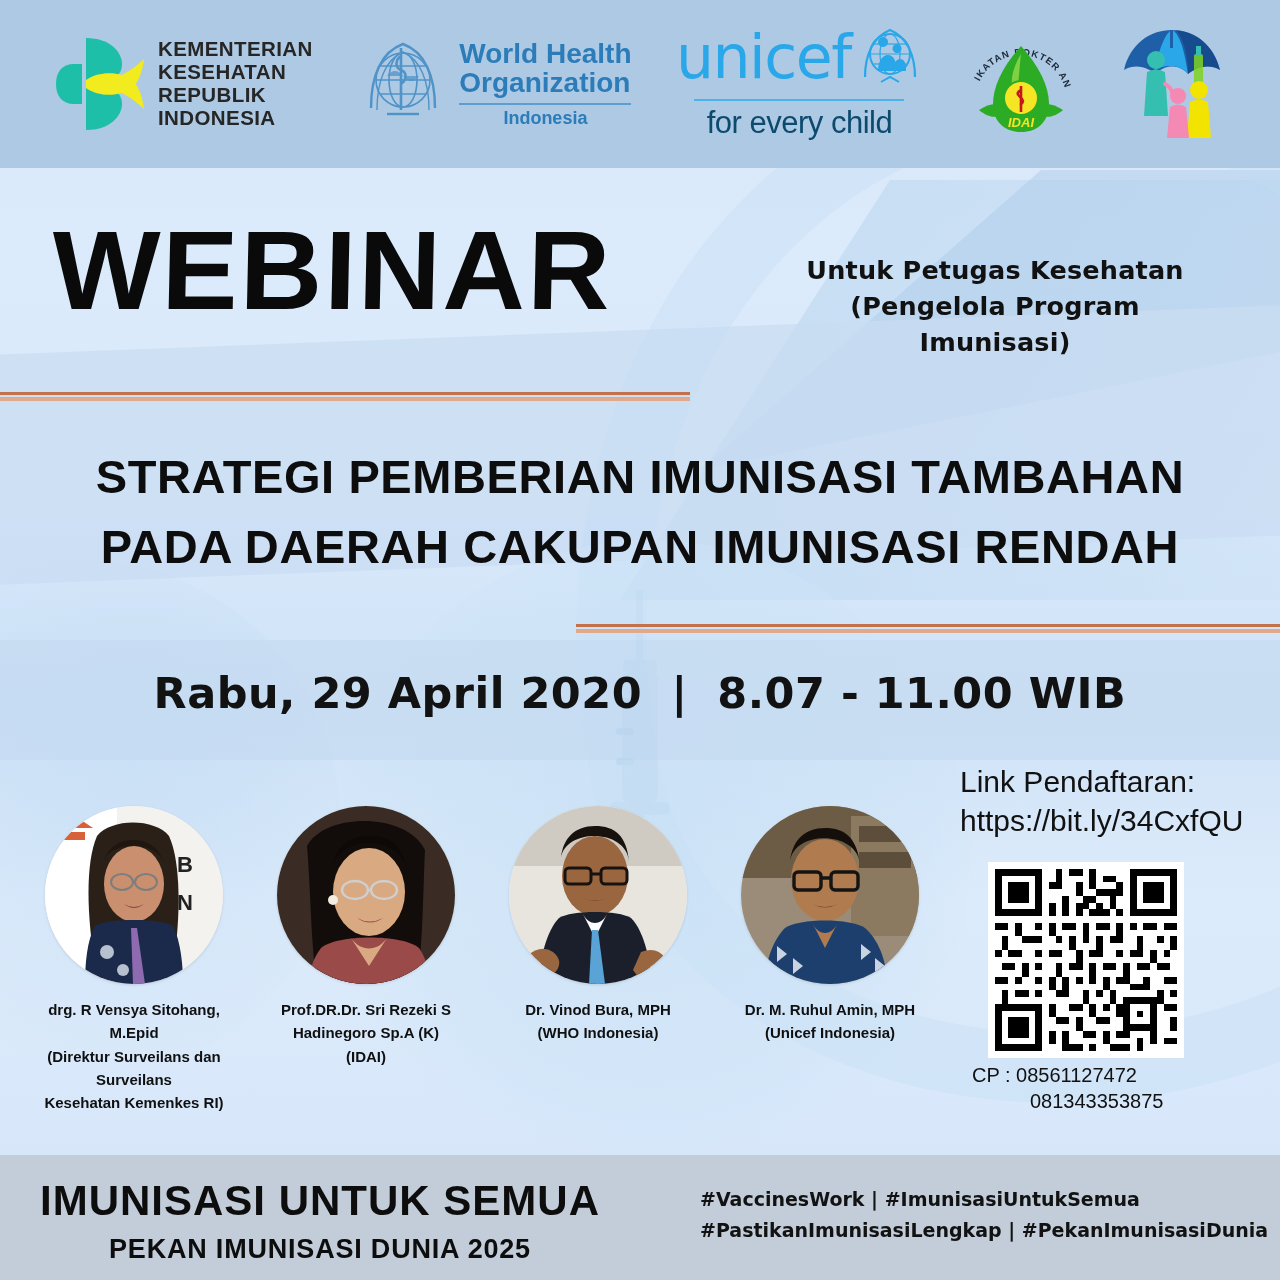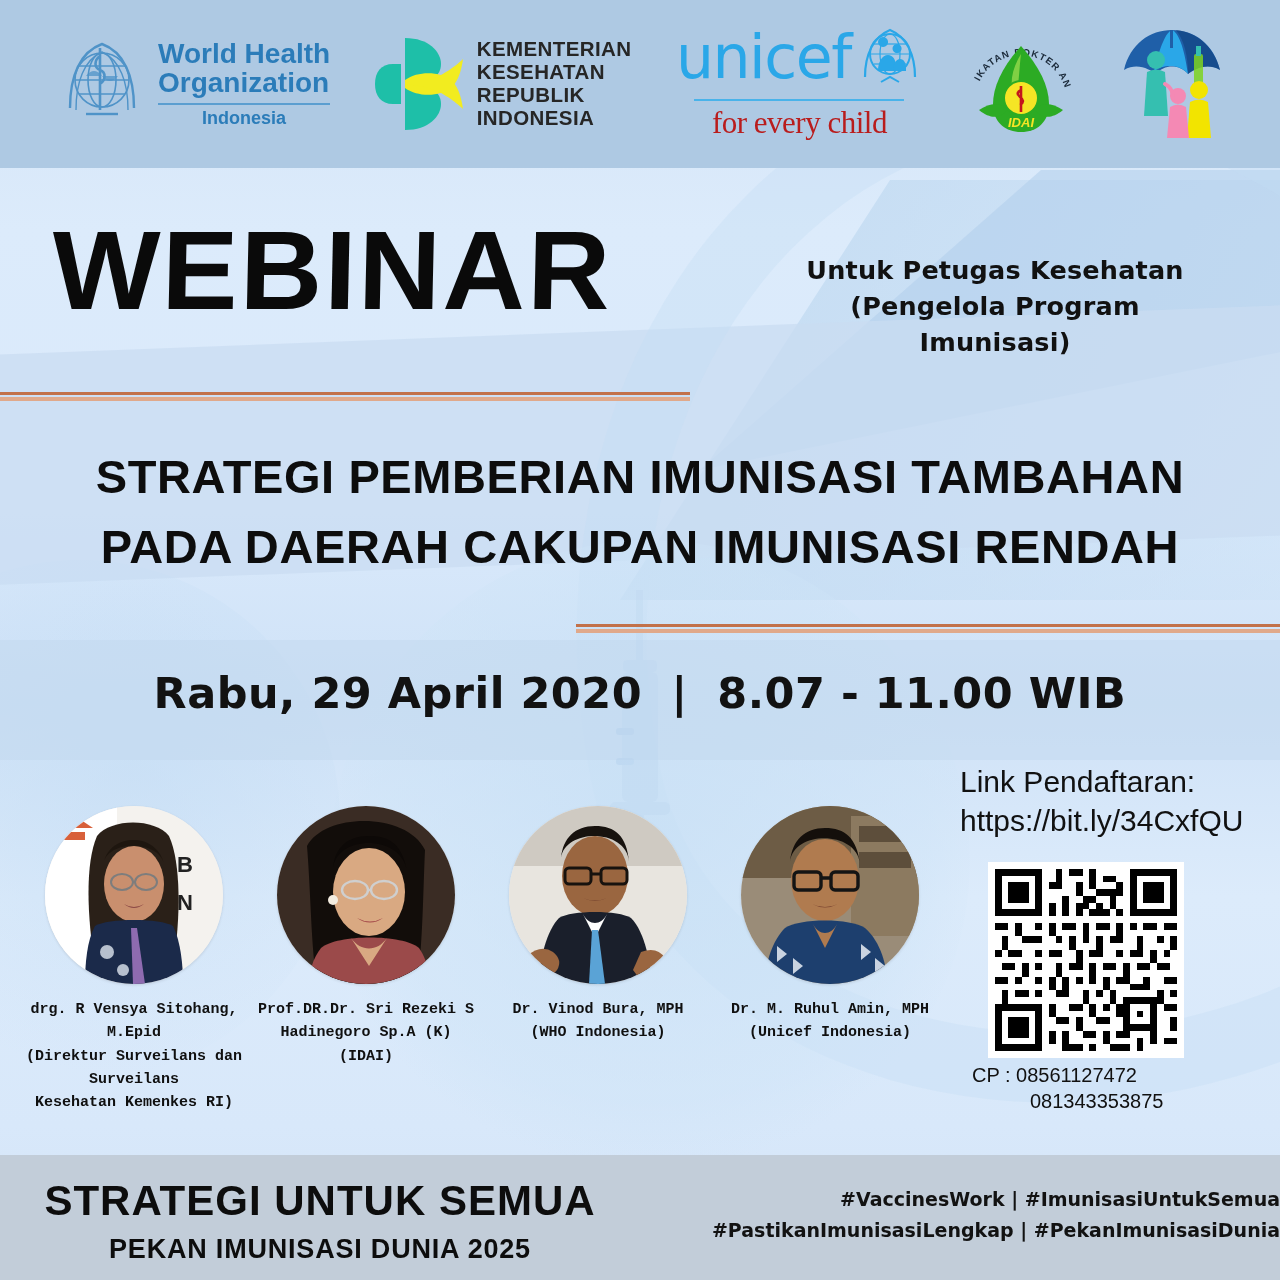--- a/index.html
+++ b/index.html
@@ -75,21 +75,21 @@
   .who-l2{font-size:28px;}
   .who-rule{height:2px;background:#5b9ed0;margin:5px 0 4px;width:100%;}
   .who-l3{font-size:18px;text-align:center;}
   .unicef-wrap{display:flex;flex-direction:column;align-items:center;}
   .unicef-row{display:flex;align-items:center;}
   .unicef-word{
     color:#2aa7e8;font-size:60px;line-height:.86;font-weight:normal;
     font-family:"DejaVu Sans",sans-serif;letter-spacing:-1.5px;
   }
   .unicef-rule{height:2px;background:#49b3ea;width:210px;margin:10px 0 4px;}
-  .unicef-tag{color:#b91c1c;font-size:31px;font-family:Liberation Serif, serif;letter-spacing:-.5px;}
+  .unicef-tag{color:#0c4a6e;font-size:31px;font-family:Liberation Sans, sans-serif;letter-spacing:-.5px;}
   .idai{width:108px;height:120px;position:relative;}
   .umbrella{width:104px;height:120px;position:relative;}
 
   
   .webinar{
     position:absolute;left:52px;top:215px;
     font-family:"Liberation Sans Narrow","Liberation Sans",sans-serif;
     font-weight:bold;font-size:112px;line-height:1;
     letter-spacing:2px;color:#0a0a0a;
     transform:scaleX(1.02) skewX(-1.2deg);
@@ -120,21 +120,21 @@
 
   
   .speakers{position:absolute;left:18px;top:806px;width:930px;display:flex;}
   .speaker{width:232px;text-align:center;}
   .avatar{
     width:178px;height:178px;border-radius:50%;margin:0 auto;
     overflow:hidden;position:relative;background:#e9eef3;
     box-shadow:0 1px 3px rgba(0,0,0,.12);
   }
   .spk-name{
-    margin-top:14px;font-family:Liberation Mono, monospace;font-weight:bold;
+    margin-top:14px;font-family:Liberation Sans, sans-serif;font-weight:bold;
     font-size:15px;line-height:1.55;color:#101010;padding:0 4px;
   }
 
   
   .reglink{
     position:absolute;left:960px;top:762px;width:310px;
     font-family:"Liberation Sans",sans-serif;font-size:30px;line-height:1.3;color:#111;
   }
   .qr{position:absolute;left:988px;top:862px;width:196px;height:196px;background:#fff;padding:0;}
   .cp{
@@ -148,21 +148,21 @@
   .foot-big{
     font-family:"Liberation Sans Narrow","Liberation Sans",sans-serif;font-weight:bold;
     font-size:42px;letter-spacing:1px;color:#0d0d0d;line-height:1.1;
   }
   .foot-small{
     margin-top:10px;
     font-family:"Liberation Sans Narrow","Liberation Sans",sans-serif;font-weight:bold;
     font-size:27px;letter-spacing:.8px;color:#0d0d0d;
   }
   .hashtags{
-    position:absolute;left:700px;top:1184px;width:580px;text-align:right;
+    position:absolute;left:700px;top:1184px;width:580px;text-align:left;
     font-family:"DejaVu Sans",sans-serif;font-weight:bold;font-size:19px;line-height:1.65;color:#121212;
   }
 </style>
 </head>
 <body>
 
 <div class="poster">
 
   <div class="bg-base"></div>
   <div class="bg-diag2"></div>
@@ -181,20 +181,36 @@
       <rect x="14" y="212" width="60" height="13" rx="5"></rect>
       <rect x="40" y="225" width="8" height="38"></rect>
       <rect x="18" y="263" width="56" height="15" rx="6"></rect>
       <rect x="20" y="108" width="18" height="7" rx="3" fill="#a9cae9"></rect>
       <rect x="20" y="138" width="18" height="7" rx="3" fill="#a9cae9"></rect>
       <rect x="20" y="168" width="18" height="7" rx="3" fill="#a9cae9"></rect>
     </g>
   </svg>
 
   <div class="logobar">
+
+    <div class="logo">
+      <svg class="kemenkes-mark" viewBox="0 0 92 104">
+        <path d="M30 6 C54 6 66 20 66 32 C66 44 56 50 40 50 L30 50 Z" fill="#1ebfa8"></path>
+        <path d="M30 98 C54 98 66 84 66 72 C66 60 56 54 40 54 L30 54 Z" fill="#1ebfa8"></path>
+        <path d="M30 52 C30 52 52 50 64 44 C78 37 88 27 88 27 C88 27 86 48 76 56 C66 64 44 66 30 56 Z" fill="#f2ec1f"></path>
+        <path d="M30 52 C30 52 52 54 64 60 C78 67 88 77 88 77 C88 77 86 56 76 48 C66 40 44 38 30 48 Z" fill="#f2ec1f"></path>
+        <path d="M18 32 C6 32 0 40 0 52 C0 64 6 72 18 72 L26 72 L26 32 Z" fill="#1ebfa8"></path>
+      </svg>
+      <div class="kemenkes-txt">
+        <div>KEMENTERIAN</div>
+        <div>KESEHATAN</div>
+        <div>REPUBLIK</div>
+        <div>INDONESIA</div>
+      </div>
+    </div>
 
     <div class="logo">
       <svg width="92" height="96" viewBox="0 0 92 96">
         <g stroke="#4f93c8" fill="none" stroke-width="1.6">
           <circle cx="46" cy="44" r="27"></circle>
           <ellipse cx="46" cy="44" rx="14" ry="27"></ellipse>
           <line x1="19" y1="44" x2="73" y2="44"></line>
           <line x1="23" y1="30" x2="69" y2="30"></line>
           <line x1="23" y1="58" x2="69" y2="58"></line>
           <path d="M14 72 C14 40 24 16 46 8 C68 16 78 40 78 72" stroke-width="2.4"></path>
@@ -202,36 +218,20 @@
         </g>
         <path d="M44 12 L44 74 M44 20 C38 24 38 32 44 34 C50 36 50 44 44 48" stroke="#4f93c8" stroke-width="2.6" fill="none"></path>
         <path d="M30 40 q8 -10 16 0 q8 10 16 0" fill="#4f93c8" opacity=".75"></path>
         <path d="M30 78 L62 78" stroke="#4f93c8" stroke-width="2.4"></path>
       </svg>
       <div class="who-txt">
         <div class="who-l1">World Health</div>
         <div class="who-l2">Organization</div>
         <div class="who-rule"></div>
         <div class="who-l3">Indonesia</div>
-      </div>
-    </div>
-
-    <div class="logo">
-      <svg class="kemenkes-mark" viewBox="0 0 92 104">
-        <path d="M30 6 C54 6 66 20 66 32 C66 44 56 50 40 50 L30 50 Z" fill="#1ebfa8"></path>
-        <path d="M30 98 C54 98 66 84 66 72 C66 60 56 54 40 54 L30 54 Z" fill="#1ebfa8"></path>
-        <path d="M30 52 C30 52 52 50 64 44 C78 37 88 27 88 27 C88 27 86 48 76 56 C66 64 44 66 30 56 Z" fill="#f2ec1f"></path>
-        <path d="M30 52 C30 52 52 54 64 60 C78 67 88 77 88 77 C88 77 86 56 76 48 C66 40 44 38 30 48 Z" fill="#f2ec1f"></path>
-        <path d="M18 32 C6 32 0 40 0 52 C0 64 6 72 18 72 L26 72 L26 32 Z" fill="#1ebfa8"></path>
-      </svg>
-      <div class="kemenkes-txt">
-        <div>KEMENTERIAN</div>
-        <div>KESEHATAN</div>
-        <div>REPUBLIK</div>
-        <div>INDONESIA</div>
       </div>
     </div>
 
     <div class="unicef-wrap">
       <div class="unicef-row">
         <div class="unicef-word">unicef</div>
         <svg width="66" height="62" viewBox="0 0 66 62" style="margin-left:6px">
           <circle cx="33" cy="27" r="20" fill="none" stroke="#2aa7e8" stroke-width="2"></circle>
           <ellipse cx="33" cy="27" rx="10" ry="20" fill="none" stroke="#2aa7e8" stroke-width="1.2"></ellipse>
           <line x1="13" y1="27" x2="53" y2="27" stroke="#2aa7e8" stroke-width="1.2"></line>
@@ -562,21 +562,21 @@
   </div>
 
   <div class="cp">
     <div>CP : 08561127472</div>
     <div class="cp2">081343353875</div>
   </div>
 
   <div class="bg-band-b"></div>
 
   <div class="footer-left">
-    <div class="foot-big">STRATEGI UNTUK SEMUA</div>
+    <div class="foot-big">IMUNISASI UNTUK SEMUA</div>
     <div class="foot-small">PEKAN IMUNISASI DUNIA 2025</div>
   </div>
 
   <div class="hashtags">
     <div>#VaccinesWork | #ImunisasiUntukSemua</div>
     <div>#PastikanImunisasiLengkap | #PekanImunisasiDunia</div>
   </div>
 
 </div>
 

